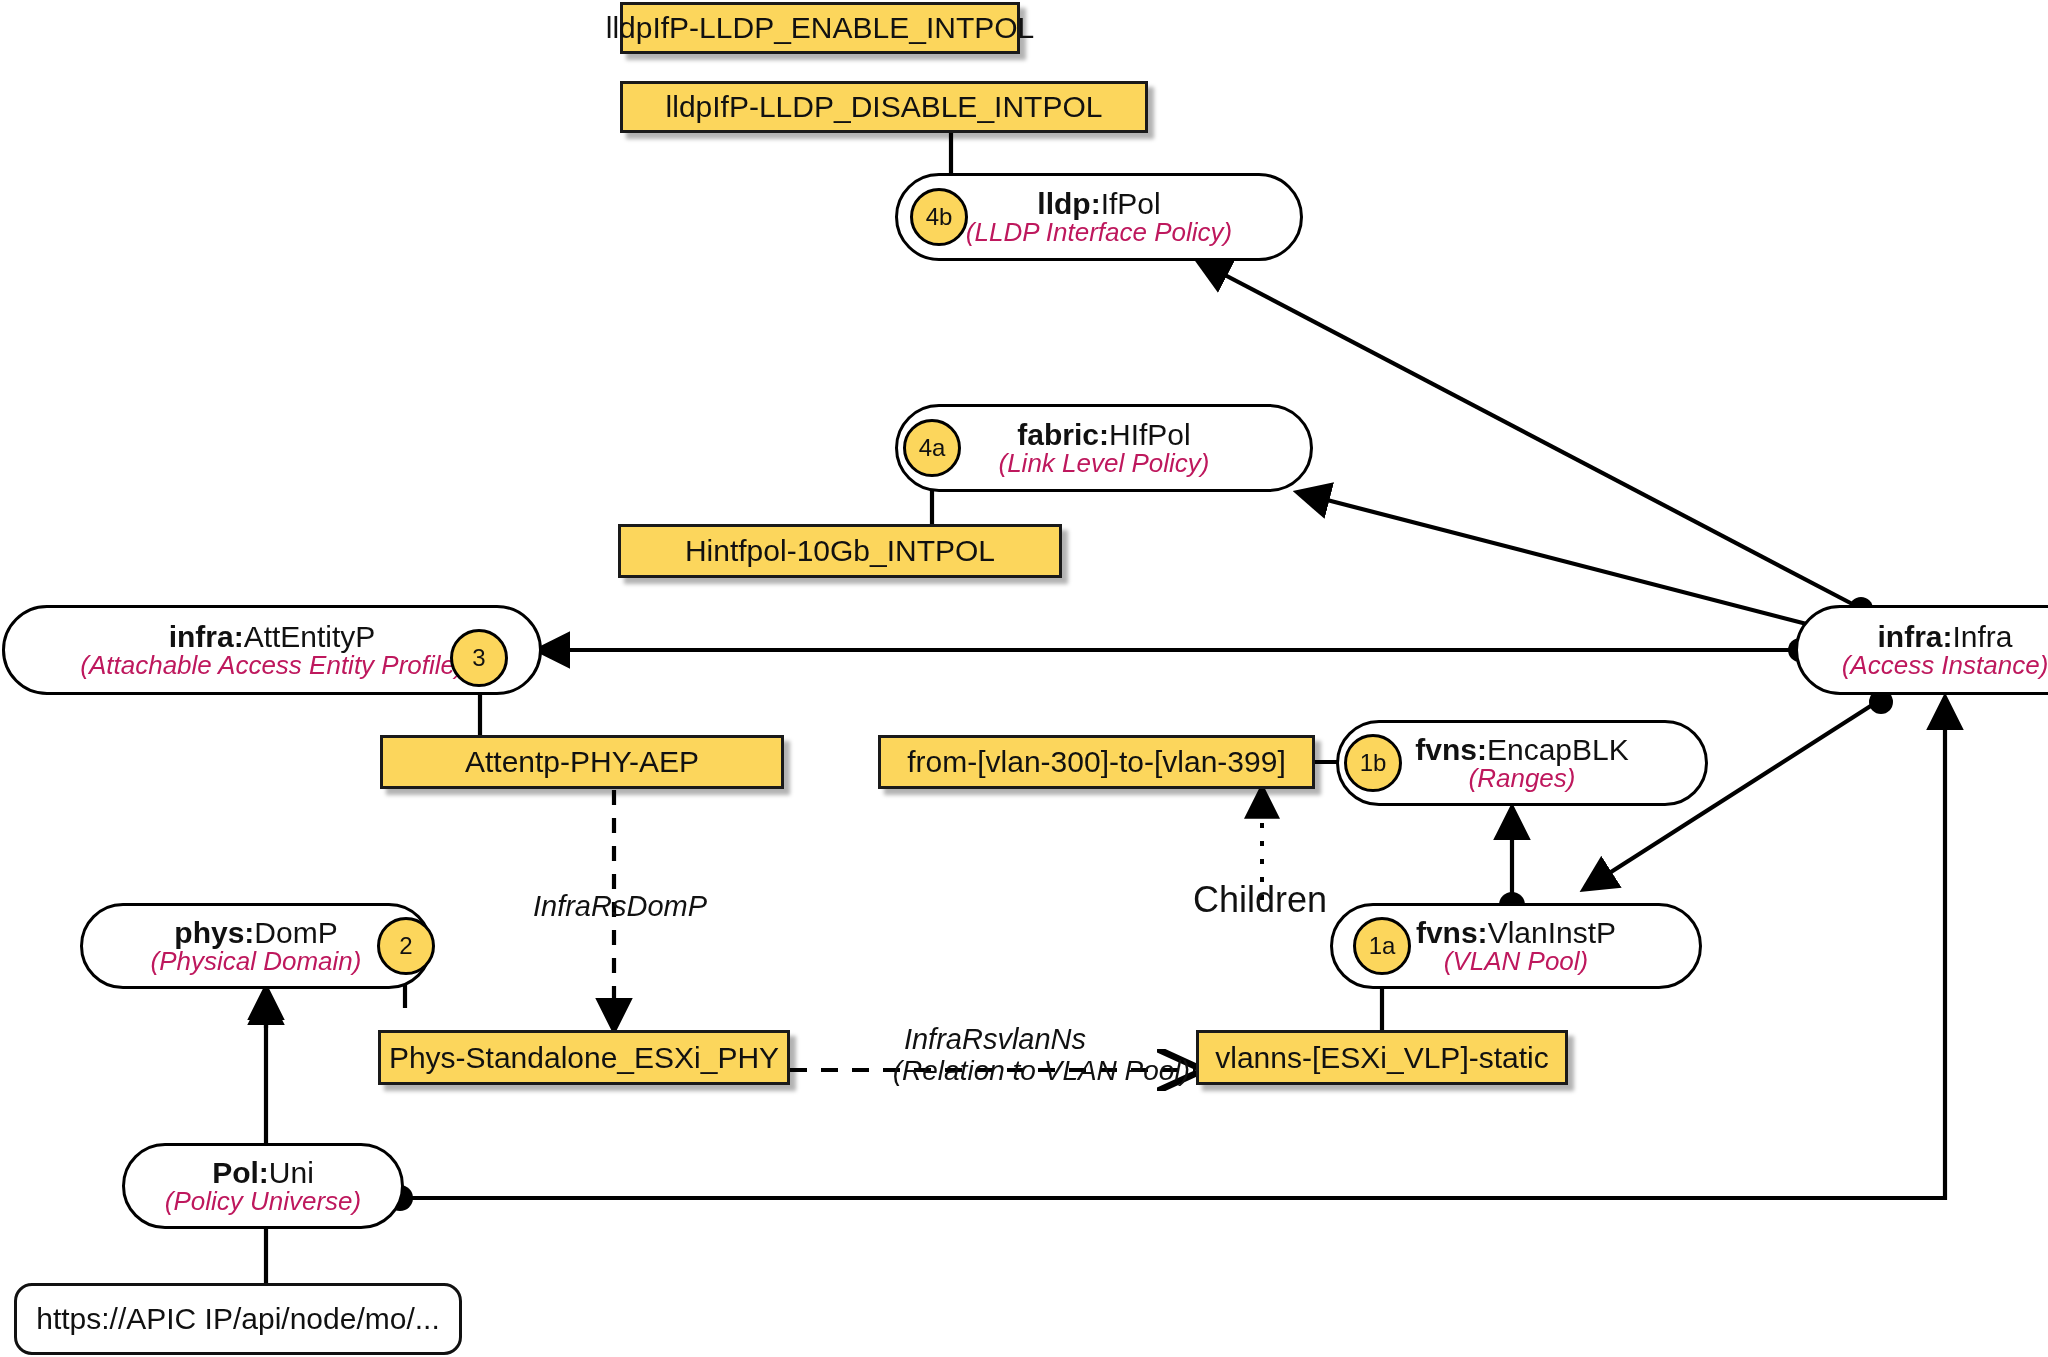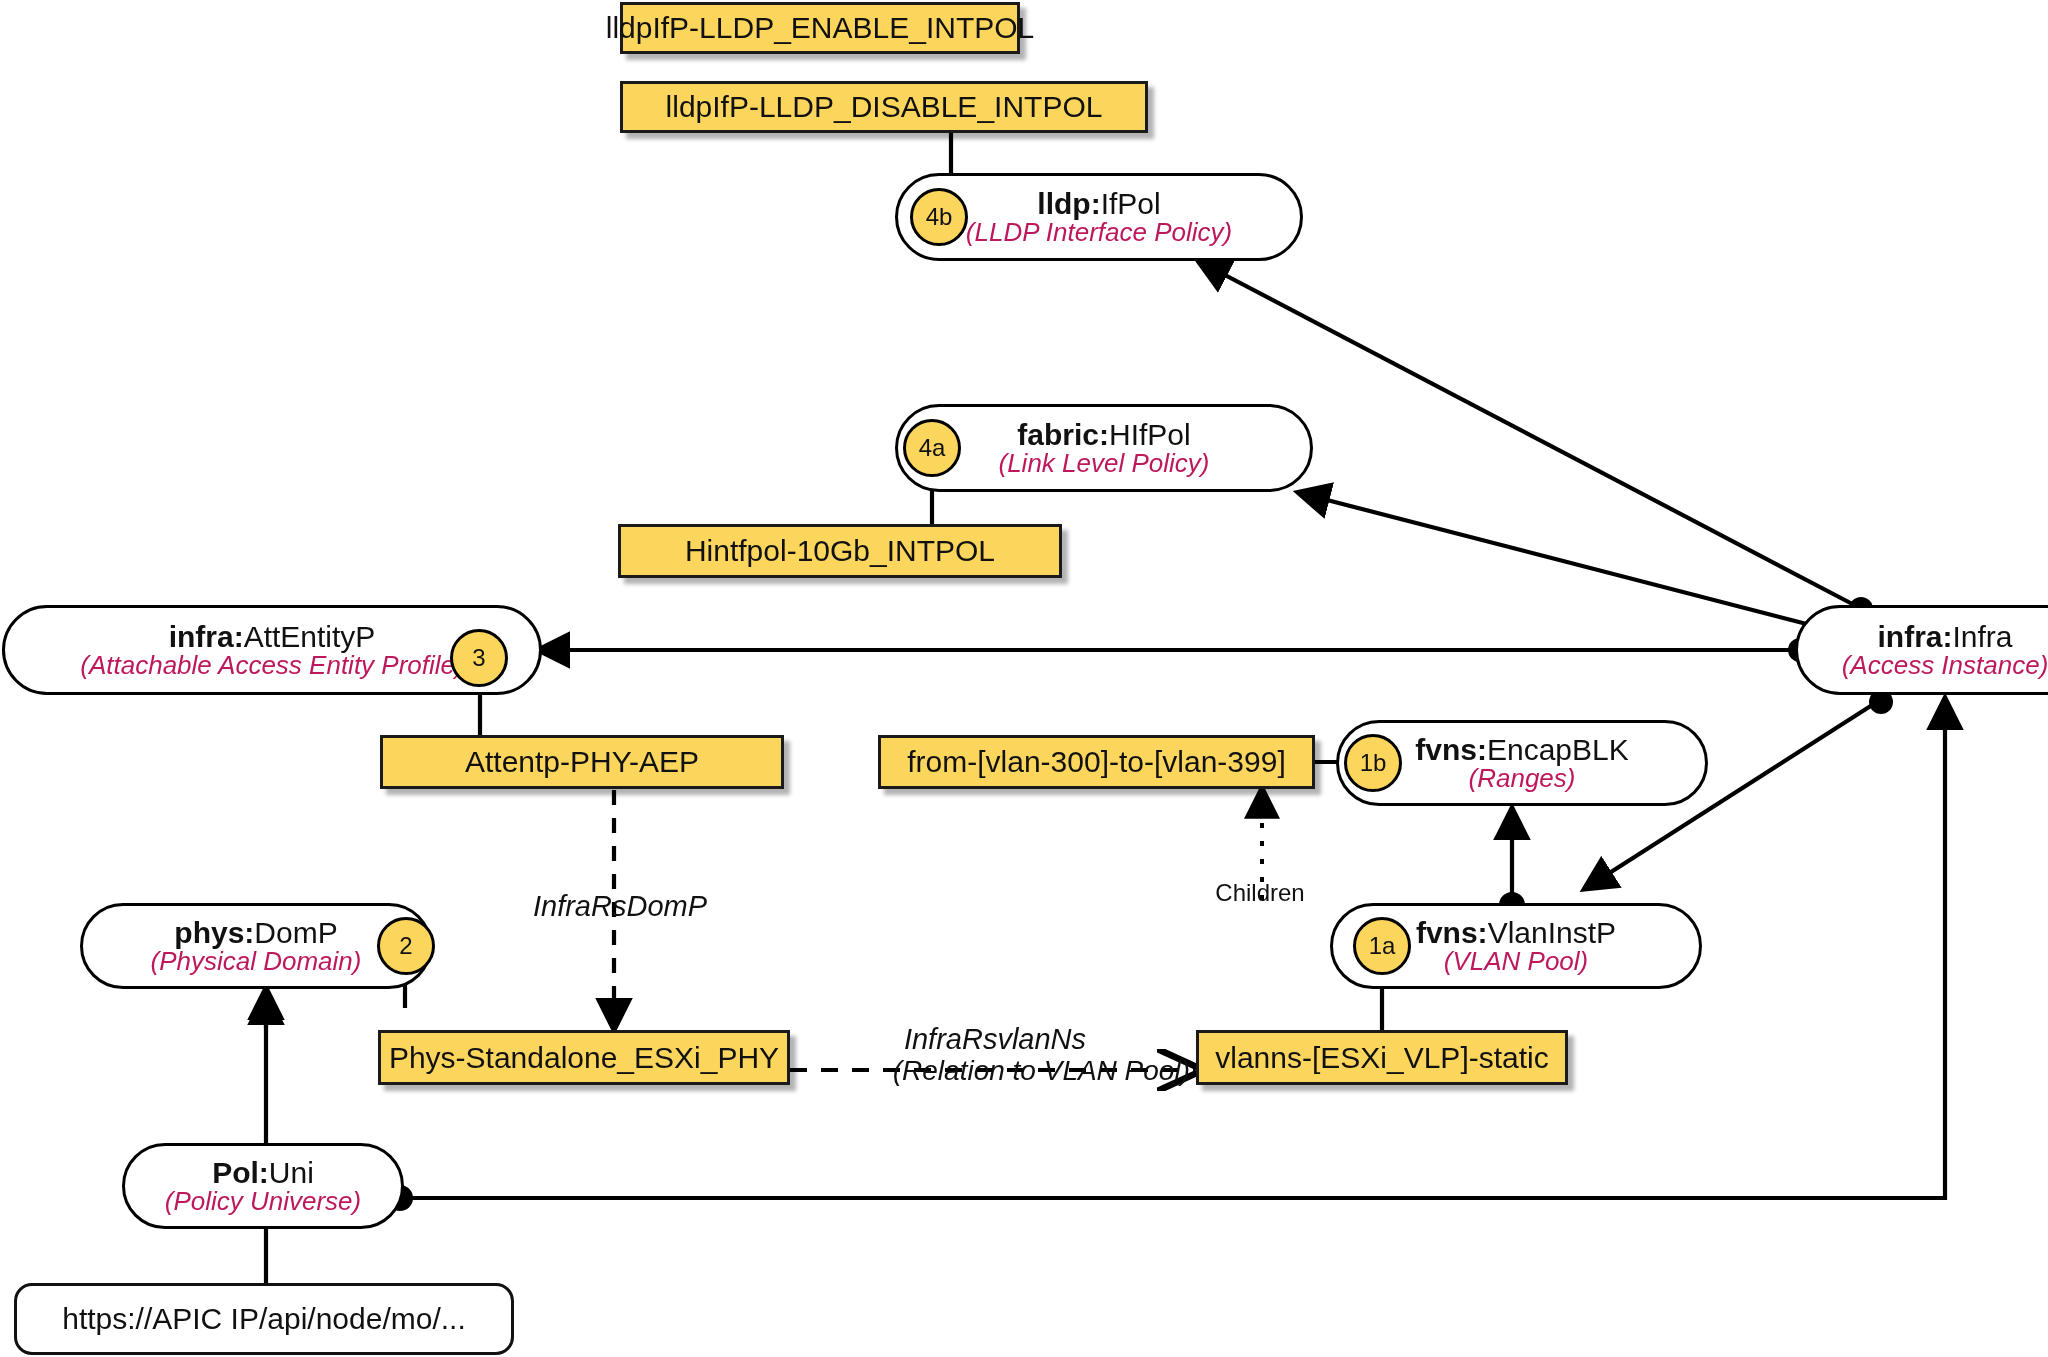--- a/index.html
+++ b/index.html
@@ -69,21 +69,21 @@
     position:absolute;
     font-style:italic;
     color:#111;
     font-size:29px;
     line-height:1.12;
     text-align:center;
     white-space:nowrap;
     z-index:7;
   }
   .edge-label .l2{font-size:28px;text-align:right;}
-  .edge-label.plain{font-style:normal;font-size:24px;}
+  .edge-label.plain{font-style:normal;font-size:36px;}
 </style>
 </head>
 <body>
 
 <div id="canvas">
 
   <svg id="edges" viewBox="0 0 2048 1357">
     <defs>
       <marker id="arrow" markerWidth="9" markerHeight="9" refX="7.2" refY="4.5" orient="auto" markerUnits="strokeWidth">
         <path d="M0,0 L9,4.5 L0,9 z" fill="#000"></path>
@@ -238,21 +238,21 @@
     <span>2</span>
   </div>
 
   <div class="cls-node" style="left:122px;top:1143px;width:282px;height:86px;">
     <div class="cls-title">
       <b>Pol:</b><span>Uni</span>
     </div>
     <div class="cls-sub">(Policy Universe)</div>
   </div>
 
-  <div class="url-box" style="left:14px;top:1283px;width:500px;height:72px;">
+  <div class="url-box" style="left:14px;top:1283px;width:448px;height:72px;">
     <span>https://APIC IP/api/node/mo/...</span>
   </div>
 
   <div class="edge-label" style="left:450px;top:890px;width:340px;">
     <div>InfraRsDomP</div>
   </div>
 
   <div class="edge-label plain" style="left:1140px;top:880px;width:240px;">
     <div>Children</div>
   </div>

